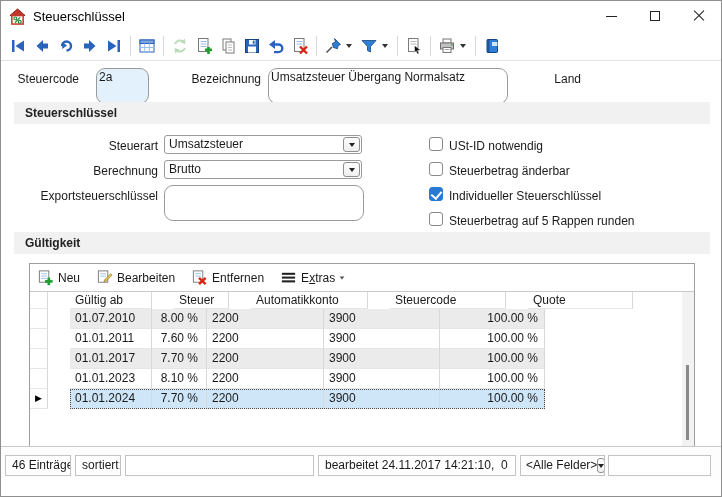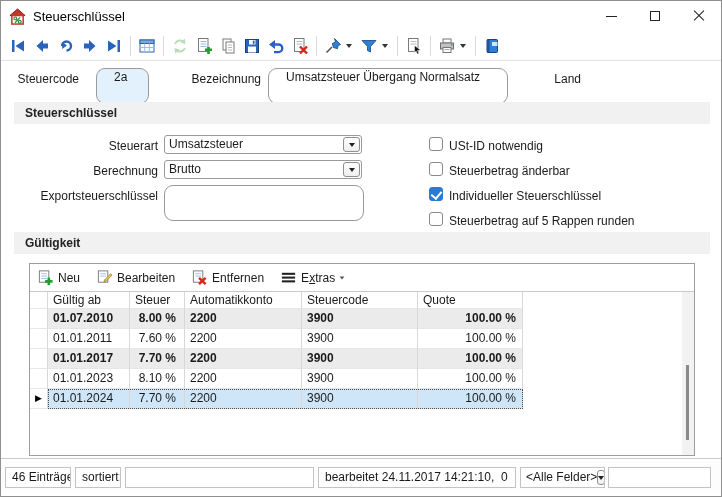--- a/index.html
+++ b/index.html
@@ -23,21 +23,21 @@
   
   .toolbar { position:absolute; top:30px; left:0; right:0; height:30px; background:#fff; border-bottom:1px solid #e2e2e2; display:flex; align-items:center; padding-left:5px; }
   .tbtn { width:24px; height:24px; display:flex; align-items:center; justify-content:center; }
   .tbtn svg { width:18px; height:18px; }
   .tsep { width:1px; height:20px; background:#d9d9d9; margin:0 4px; }
   .dd-arrow { width:0; height:0; border-left:3.5px solid transparent; border-right:3.5px solid transparent; border-top:4px solid #333; margin:0 5px 0 1px; }
 
   
   .lbl { position:absolute; height:16px; line-height:16px; color:#1a1a1a; }
   .r { text-align:right; }
-  .tin { position:absolute; height:36px; border:1px solid #9a9a9a; border-radius:9px; background:#fff; padding:0 17px; line-height:17px; font-size:12px; }
+  .tin { position:absolute; height:36px; border:1px solid #9a9a9a; border-radius:9px; background:#fff; padding:0 2px; line-height:17px; font-size:12px; }
   .tin.focus { background:#e2f1fb; }
   .combo { position:absolute; height:19px; border:1px solid #9a9a9a; border-radius:3px; background:#fff; display:flex; align-items:center; }
   .combo .val { flex:1; padding-left:4px; line-height:17px; overflow:hidden; white-space:nowrap; }
   .combo .cbtn { width:17px; height:15px; margin-right:1px; border:1px solid #8f8f8f; border-radius:3px; background:linear-gradient(#fefefe,#efefef); display:flex; align-items:center; justify-content:center; }
   .combo .cbtn i { width:0; height:0; border-left:3.5px solid transparent; border-right:3.5px solid transparent; border-top:4px solid #222; }
 
   .strip { position:absolute; left:13px; width:696px; height:22px; background:#f1f1f1; line-height:22px; padding-left:11px; font-weight:bold; color:#222; }
 
   .cb { position:absolute; width:14px; height:14px; border:1px solid #8a8a8a; border-radius:3px; background:#fff; }
   .cb.checked { background:#2a7ad4; border-color:#2a7ad4; }
@@ -48,37 +48,37 @@
   .ptoolbar { position:absolute; top:0; left:0; right:0; height:28px; border-bottom:1px solid #c9c9c9; display:flex; align-items:center; padding-left:7px; background:#fff; }
   .pbtn { display:flex; align-items:center; margin-right:16px; }
   .pbtn svg { width:17px; height:17px; margin-right:4px; }
   .pbtn .u { text-decoration:underline; }
   .pbtn .dd-arrow { border-top-color:#555; transform:scale(.8); margin-left:4px; }
 
   .grid { position:absolute; left:0; top:28px; width:654px; bottom:0; background:#fff; }
   .vscroll { position:absolute; right:0; top:28px; width:12px; bottom:0; background:#f2f2f2; }
   .vthumb { position:absolute; left:4px; width:3px; top:73px; height:75px; background:#8a8a8a; }
 
-  .trow { display:flex; height:20px; }
+  .trow { display:flex; height:20px;gap:22px; }
   .thead { height:17px; }
   .tc { height:100%; line-height:19px; padding:0 5px; overflow:hidden; white-space:nowrap; border-right:1px solid #d8d8d8; }
   .thead .tc { line-height:16px; border-bottom:1px solid #a8a8a8; border-right:1px solid #d8d8d8; }
   .c-sel { width:18px; padding:0; text-align:center; line-height:18px; font-size:9px; color:#000; }
   .c0 { width:82px; } .c1 { width:55px; text-align:right; padding-right:8px; }
   .c2 { width:117px; } .c3 { width:116px; } .c4 { width:105px; text-align:right; padding-right:6px; }
-  .row-gray .tc { background:#ebebeb;font-weight:bold; }
+  .row-gray .tc { background:#ebebeb; }
   .row-white .tc { background:#fff; }
   .trow .tc { border-bottom:1px solid #e6e6e6; }
   .trow .c-sel { background:#fff !important; }
   .row-sel .tc { background:#cfe6f8; }
   .row-sel .cells-outline { outline:1px dotted #4a4a4a; outline-offset:-1px; }
   .cells { display:flex; }
 
   
-  .statusbar { position:absolute; left:0; right:0; bottom:4px; height:34px; border-top:1px solid #c9c9c9; background:#fdfdfd; }
+  .statusbar { position:absolute; left:0; right:0; bottom:16px; height:34px; border-top:1px solid #c9c9c9; background:#fdfdfd; }
   .sbox { position:absolute; top:8px; height:21px; border:1px solid #c3c3c3; background:#fff; line-height:19px; padding:0 6px; white-space:pre; overflow:hidden; }
   .scombo { display:flex; align-items:center; padding:0; }
   .scombo .val { flex:1; padding-left:5px; white-space:nowrap; }
   .scombo .cbtn { width:16px; height:15px; margin-right:1px; border:1px solid #8f8f8f; border-radius:3px; background:linear-gradient(#fefefe,#efefef); display:flex; align-items:center; justify-content:center; }
   .scombo .cbtn i { width:0; height:0; border-left:3.5px solid transparent; border-right:3.5px solid transparent; border-top:4px solid #222; }
 </style>
 </head>
 <body>
 
 <div class="window">

